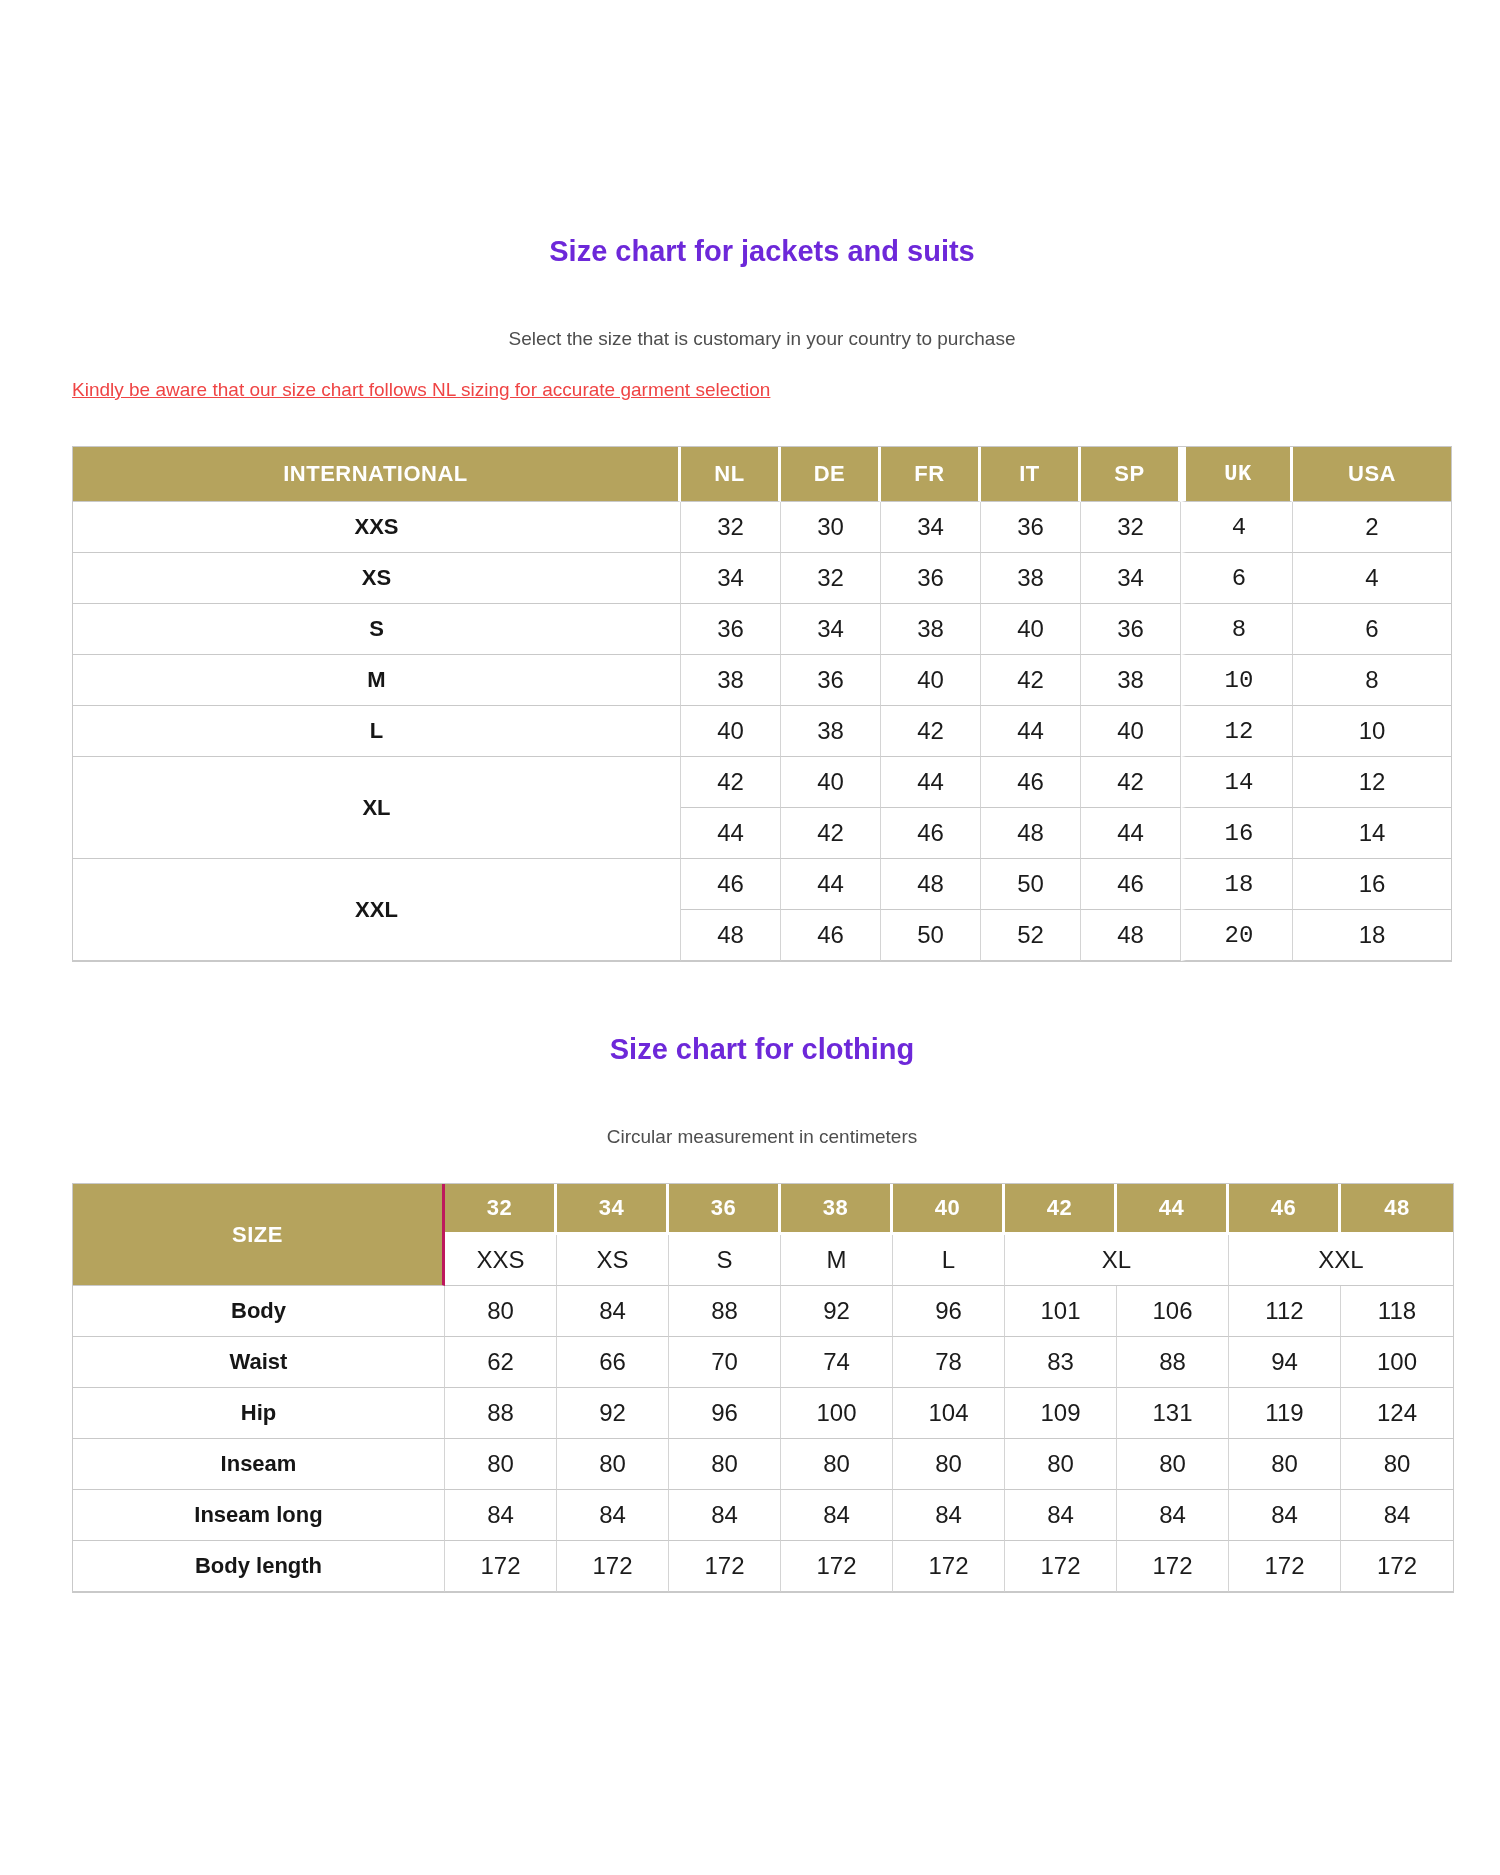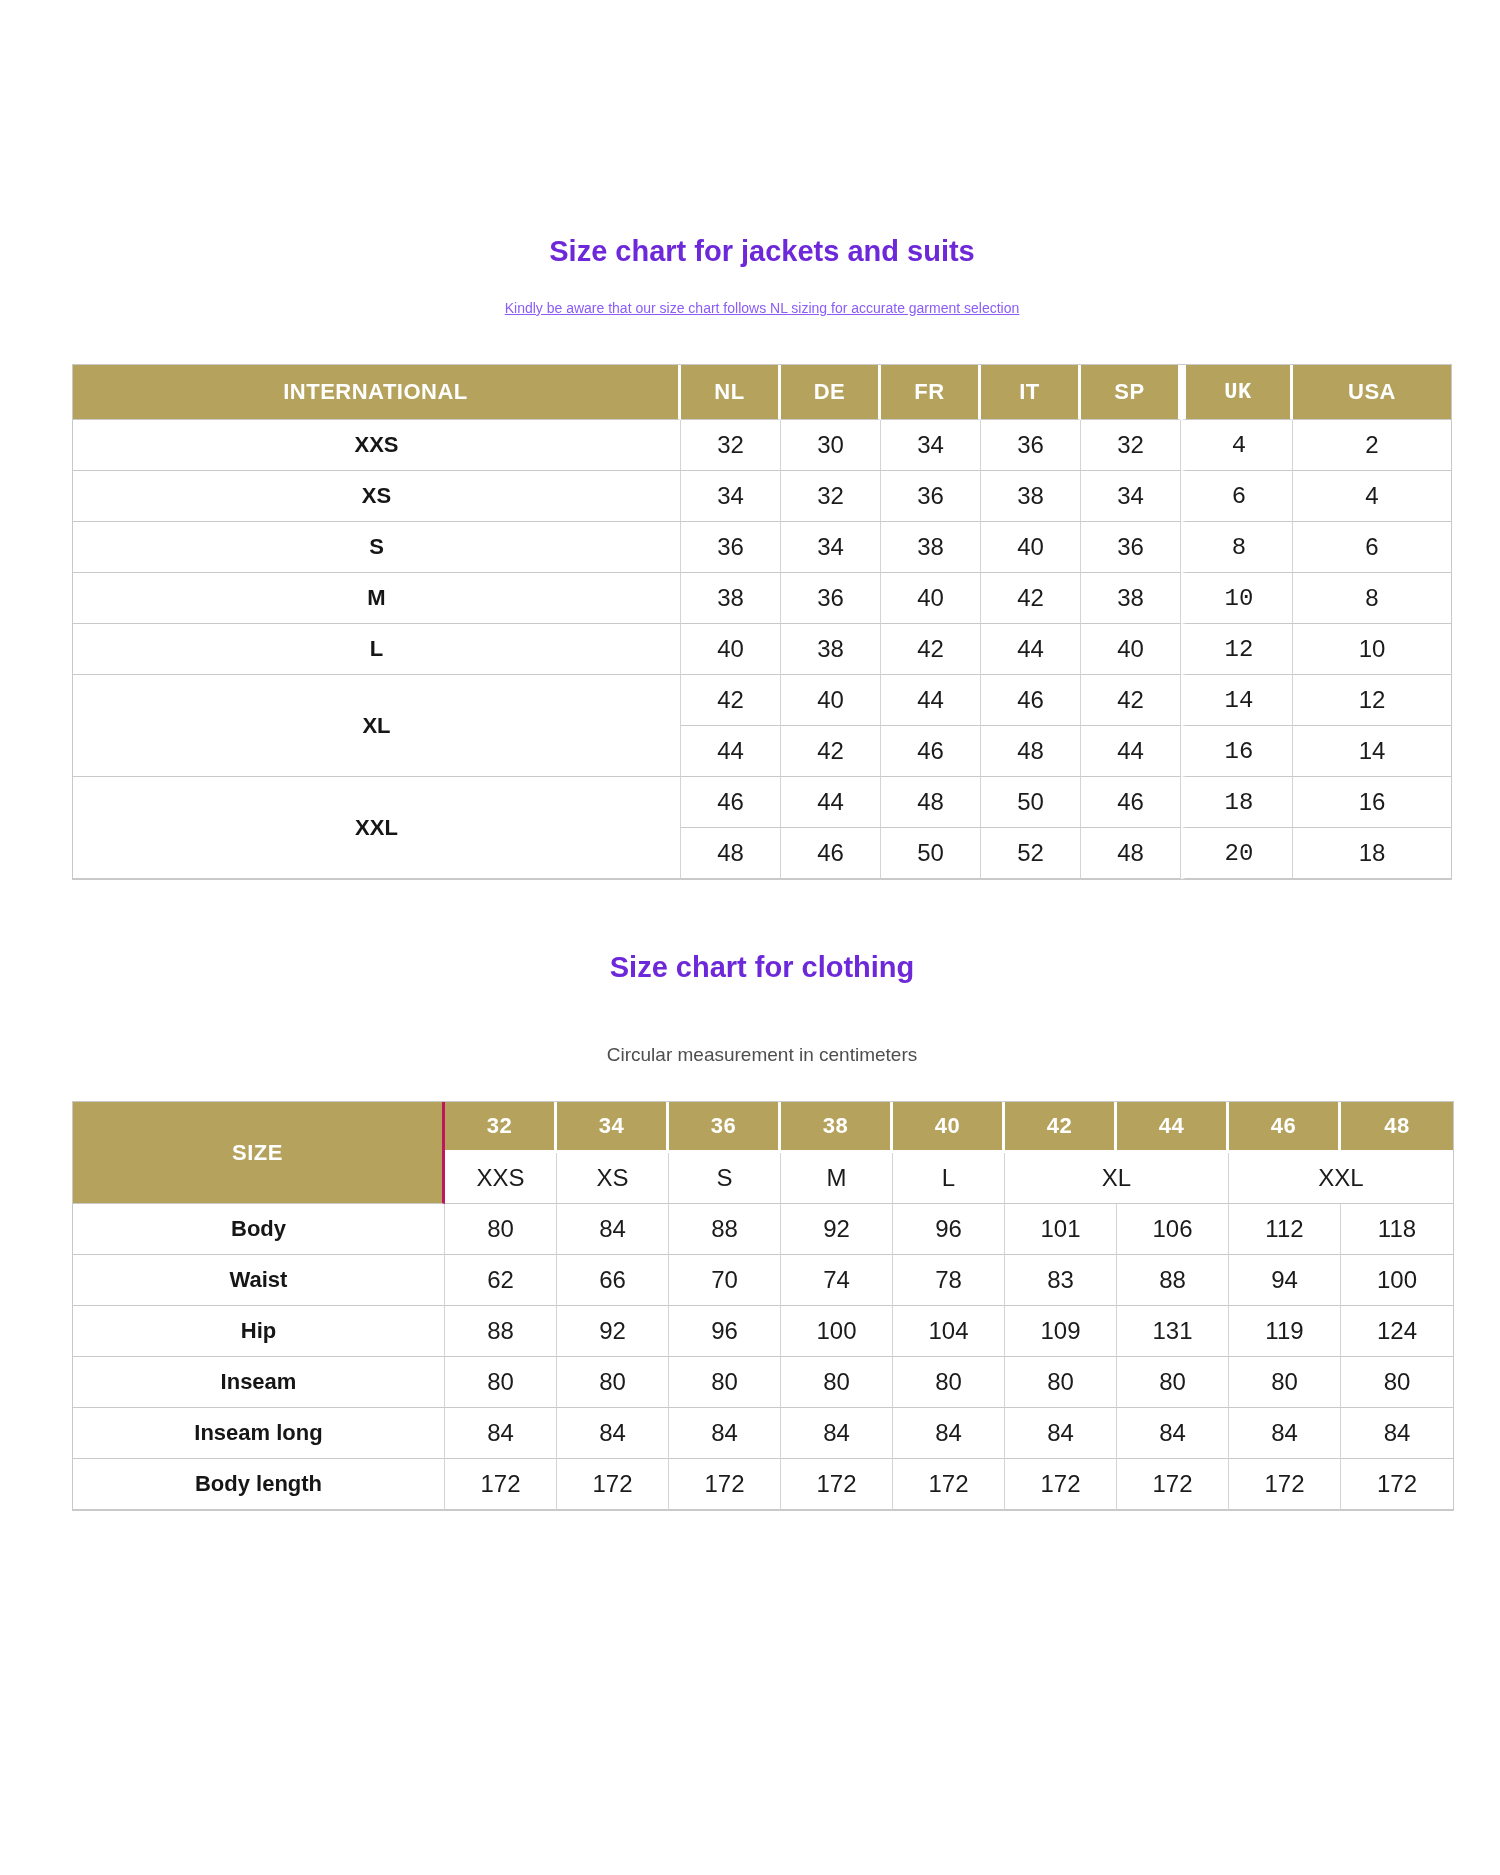--- a/index.html
+++ b/index.html
@@ -4,21 +4,21 @@
 <style>
   html,body{margin:0;padding:0;background:#ffffff;}
   .page{width:1500px;height:1875px;overflow:hidden;background:#ffffff;
         font-family:"Liberation Sans","DejaVu Sans",sans-serif;color:#1b1b1b;}
   .content{width:1380px;margin-left:72px;}
 
   .title{margin:0;text-align:center;font-size:29px;line-height:34px;font-weight:bold;color:#6d28d9;}
   .title-1{padding-top:234px;}
   .title-2{margin-top:70px;}
   .subtitle{margin:60px 0 0 0;text-align:center;font-size:19px;line-height:22px;color:#4e4e4e;}
-  .note{margin:29px 0 0 0;text-align:center;font-size:14px;line-height:22px;color:#8b5cf6;text-decoration:underline;}
+  .note{margin:29px 0 0 0;text-align:left;font-size:19px;line-height:22px;color:#ef4444;text-decoration:underline;}
 
   table{border-collapse:separate;border-spacing:0;table-layout:fixed;width:1380px;border:1px solid #c9c9c9;}
   .t1{margin-top:45px;}
   .t2{margin-top:35px;}
   th,td{box-sizing:border-box;text-align:center;vertical-align:middle;padding:0;}
 
   .gold{background:#b5a35d;color:#ffffff;font-weight:bold;font-size:22px;height:55px;
         border-right:3px solid #ffffff;letter-spacing:0.5px;}
   th:last-child{border-right:none;}
   .t1 .gold{border-bottom:1px solid #c9c9c9;}
@@ -34,20 +34,21 @@
   .subh{font-size:24px;font-weight:normal;height:51px;border-right:1px solid #d4d4d4;border-bottom:1px solid #c9c9c9;background:#ffffff;color:#1b1b1b;}
 </style>
 </head>
 <body>
 
 <div class="page">
   <div class="content">
 
     <section>
       <h1 class="title title-1">Size chart for jackets and suits</h1>
+      <p class="subtitle">Select the size that is customary in your country to purchase</p>
       <p class="note">Kindly be aware that our size chart follows NL sizing for accurate garment selection</p>
 
       <table class="t1">
         <colgroup>
           <col style="width:608px">
             <col style="width:100px">
             <col style="width:100px">
             <col style="width:100px">
           <col style="width:100px">
             <col style="width:100px">

